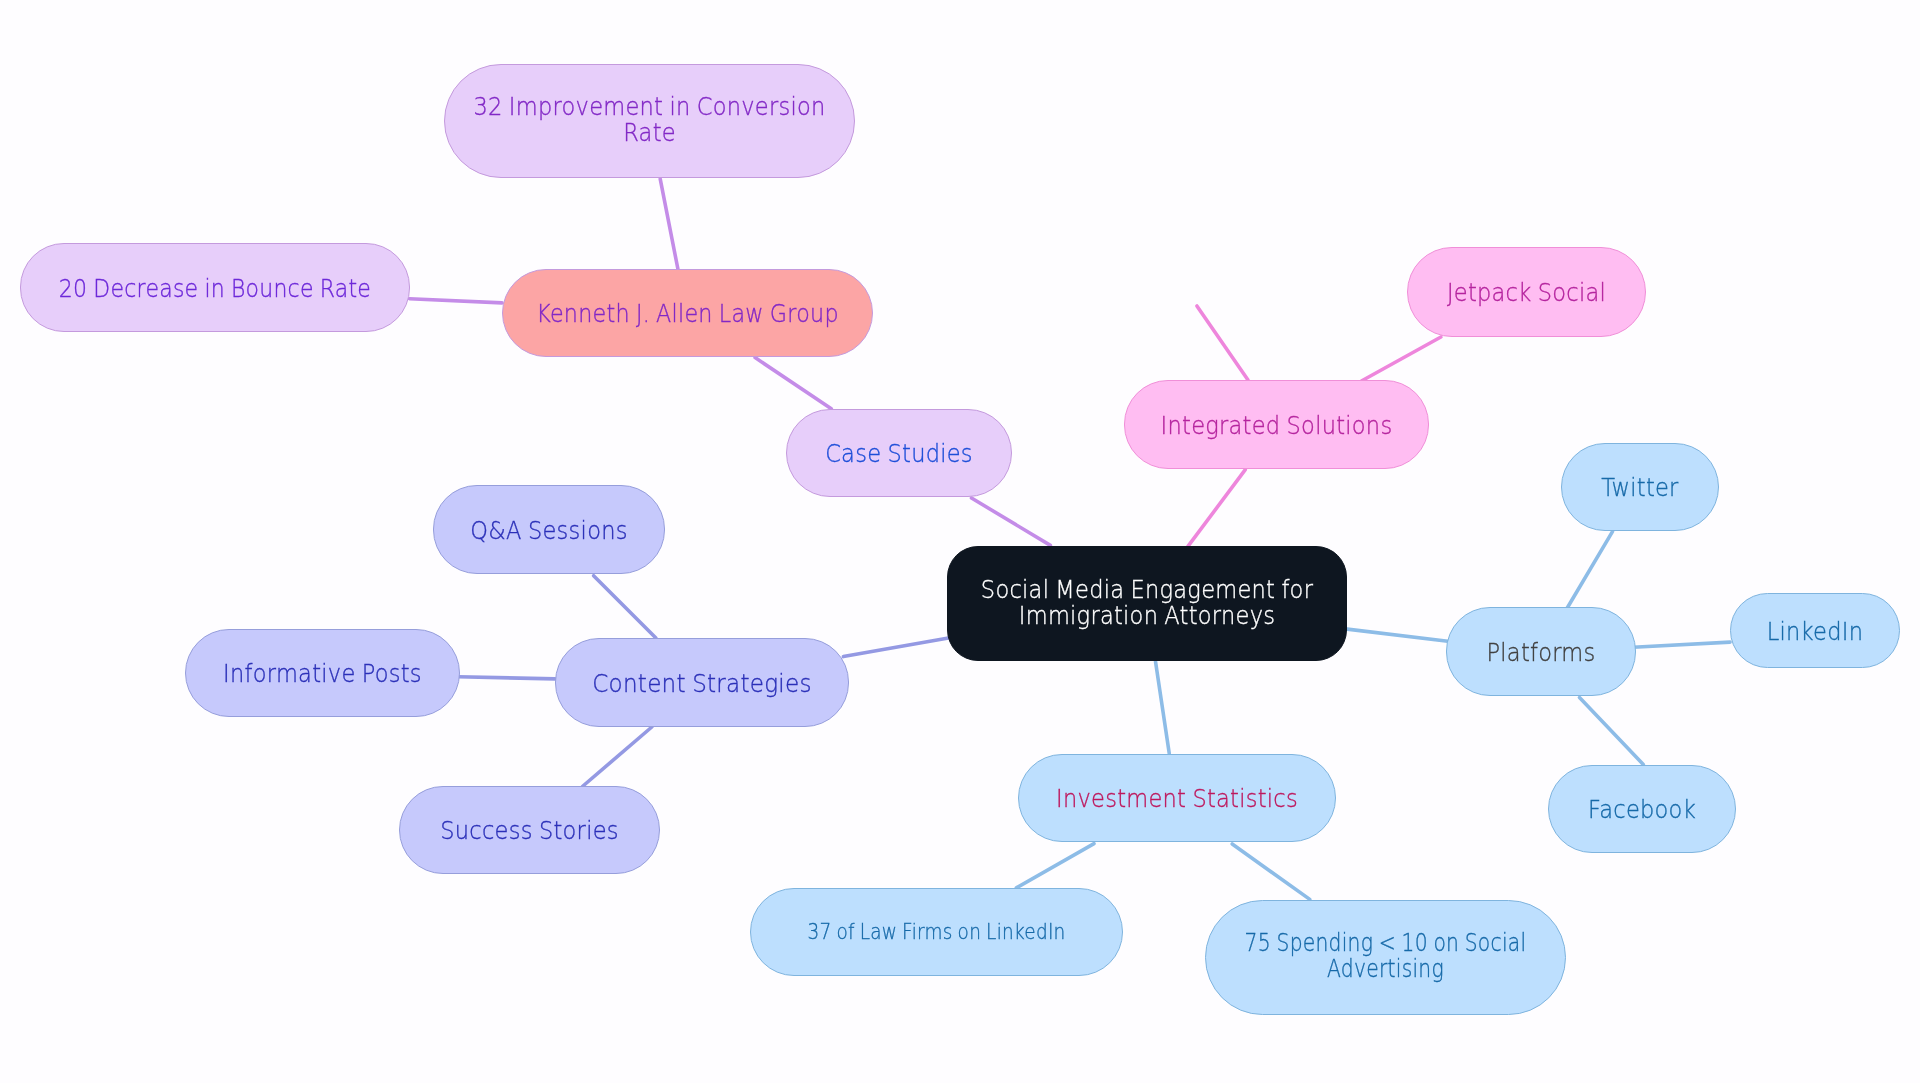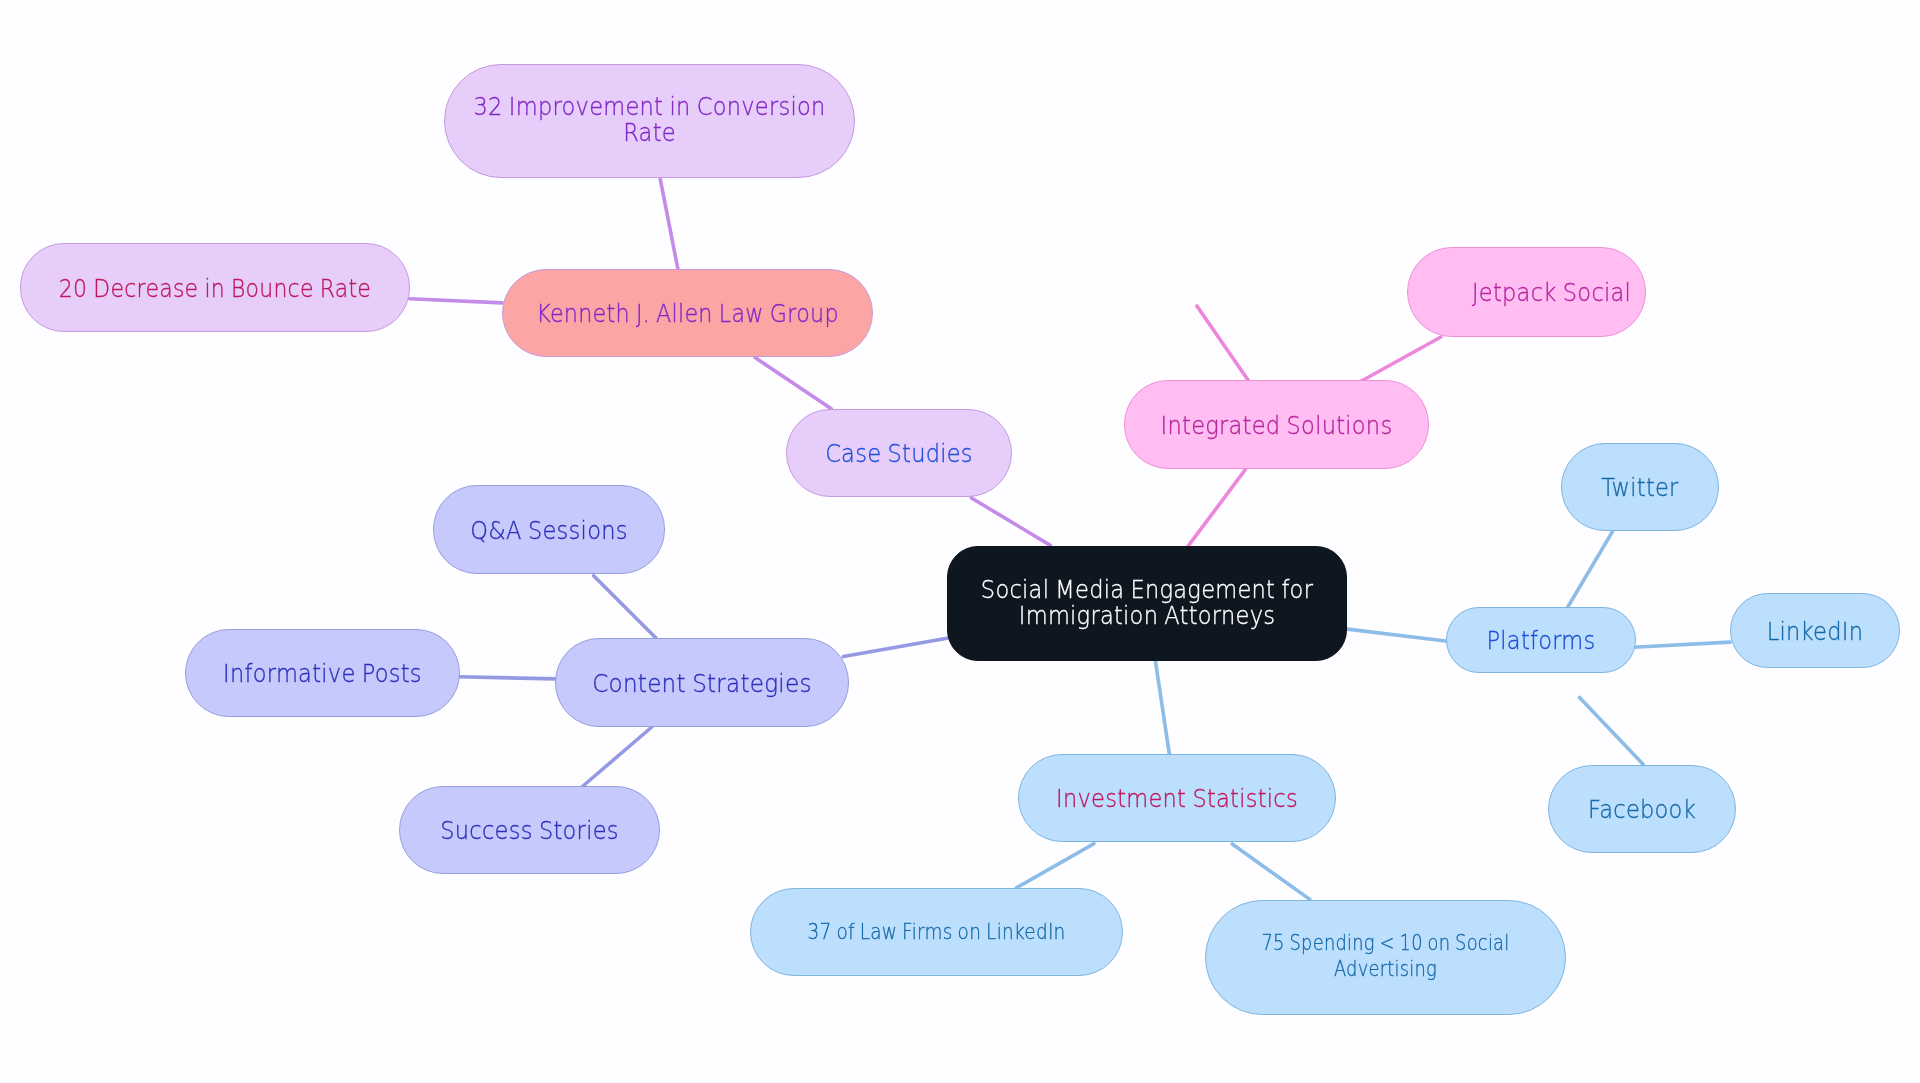--- a/index.html
+++ b/index.html
@@ -45,36 +45,36 @@
       <span class="ln">Social Media Engagement for</span>
       <span class="ln">Immigration Attorneys</span>
       </span>
     </div>
     <div class="node node-violet" style="left: 444px; top: 64px; width: 411px; height: 114px; border-radius: 57px; background: rgb(231, 206, 250); border-color: rgb(196, 154, 221); color: rgb(130, 40, 198); font-size: 25.5px;">
       <span class="lbl" style="transform: scaleX(0.883) translateY(-2px);">
       <span class="ln">32 Improvement in Conversion</span>
       <span class="ln">Rate</span>
       </span>
     </div>
-    <div class="node node-violet" style="left: 20px; top: 243px; width: 390px; height: 89px; border-radius: 44px; background: rgb(231, 206, 250); border-color: rgb(196, 154, 221); color: #be185d; font-size: 25.5px;">
+    <div class="node node-violet" style="left: 20px; top: 243px; width: 390px; height: 89px; border-radius: 44px; background: rgb(231, 206, 250); border-color: rgb(196, 154, 221); color: #6d28d9; font-size: 25.5px;">
       <span class="lbl" style="transform: scaleX(0.861) translateY(0px);">
       <span class="ln">20 Decrease in Bounce Rate</span>
       </span>
     </div>
     <div class="node node-violet" style="left: 502px; top: 269px; width: 371px; height: 88px; border-radius: 44px; background: #fca5a5; border-color: rgb(196, 154, 221); color: rgb(130, 40, 198); font-size: 25.5px;">
       <span class="lbl" style="transform: scaleX(0.871) translateY(0px);">
       <span class="ln">Kenneth J. Allen Law Group</span>
       </span>
     </div>
     <div class="node node-violet" style="left: 786px; top: 409px; width: 226px; height: 88px; border-radius: 44px; background: rgb(231, 206, 250); border-color: rgb(196, 154, 221); color: #1d4ed8; font-size: 25.5px;">
       <span class="lbl" style="transform: scaleX(0.883) translateY(0px);">
       <span class="ln">Case Studies</span>
       </span>
     </div>
-    <div class="node node-pink" style="left: 1407px; top: 247px; width: 239px; height: 90px; border-radius: 45px; background: rgb(255, 189, 242); border-color: rgb(240, 143, 216); color: rgb(181, 36, 158); font-size: 25.5px; text-align: right;">
+    <div class="node node-pink" style="left: 1407px; top: 247px; width: 239px; height: 90px; border-radius: 45px; background: rgb(255, 189, 242); border-color: rgb(240, 143, 216); color: rgb(181, 36, 158); font-size: 25.5px;">
       <span class="lbl" style="transform: scaleX(0.883) translateY(0px);">
       <span class="ln">Jetpack Social</span>
       </span>
     </div>
     <div class="node node-periwinkle" style="left: 433px; top: 485px; width: 232px; height: 89px; border-radius: 44px; background: rgb(198, 201, 252); border-color: rgb(150, 158, 219); color: rgb(43, 48, 184); font-size: 25.5px;">
       <span class="lbl" style="transform: scaleX(0.883) translateY(0px);">
       <span class="ln">Q&amp;A Sessions</span>
       </span>
     </div>
     <div class="node node-pink" style="left: 1124px; top: 380px; width: 305px; height: 89px; border-radius: 44px; background: rgb(255, 189, 242); border-color: rgb(240, 143, 216); color: rgb(181, 36, 158); font-size: 25.5px;">
@@ -100,27 +100,27 @@
     <div class="node node-blue" style="left: 1018px; top: 754px; width: 318px; height: 88px; border-radius: 44px; background: rgb(189, 223, 254); border-color: rgb(127, 180, 222); color: #be185d; font-size: 25.5px;">
       <span class="lbl" style="transform: scaleX(0.883) translateY(0px);">
       <span class="ln">Investment Statistics</span>
       </span>
     </div>
     <div class="node node-blue" style="left: 750px; top: 888px; width: 373px; height: 88px; border-radius: 44px; background: rgb(189, 223, 254); border-color: rgb(127, 180, 222); color: rgb(22, 105, 168); font-size: 22px;">
       <span class="lbl" style="transform: scaleX(0.84) translateY(0px);">
       <span class="ln">37 of Law Firms on LinkedIn</span>
       </span>
     </div>
-    <div class="node node-blue" style="left: 1205px; top: 900px; width: 361px; height: 115px; border-radius: 58px; background: rgb(189, 223, 254); border-color: rgb(127, 180, 222); color: rgb(22, 105, 168); font-size: 22px;">
+    <div class="node node-blue" style="left: 1205px; top: 900px; width: 361px; height: 115px; border-radius: 58px; background: rgb(189, 223, 254); border-color: rgb(127, 180, 222); color: rgb(22, 105, 168); font-size: 25px;">
       <span class="lbl" style="transform: scaleX(0.812) translateY(-2px);">
       <span class="ln">75 Spending &lt; 10 on Social</span>
       <span class="ln">Advertising</span>
       </span>
     </div>
-    <div class="node node-blue" style="left: 1446px; top: 607px; width: 190px; height: 66px; border-radius: 44px; background: rgb(189, 223, 254); border-color: rgb(127, 180, 222); color: #1d4ed8; font-size: 25.5px;">
+    <div class="node node-blue" style="left: 1446px; top: 607px; width: 190px; height: 89px; border-radius: 44px; background: rgb(189, 223, 254); border-color: rgb(127, 180, 222); color: #404040; font-size: 25.5px;">
       <span class="lbl" style="transform: scaleX(0.883) translateY(0px);">
       <span class="ln">Platforms</span>
       </span>
     </div>
     <div class="node node-blue" style="left: 1561px; top: 443px; width: 158px; height: 88px; border-radius: 44px; background: rgb(189, 223, 254); border-color: rgb(127, 180, 222); color: rgb(22, 105, 168); font-size: 25.5px;">
       <span class="lbl" style="transform: scaleX(0.883) translateY(0px);">
       <span class="ln">Twitter</span>
       </span>
     </div>
     <div class="node node-blue" style="left: 1730px; top: 593px; width: 170px; height: 75px; border-radius: 44px; background: rgb(189, 223, 254); border-color: rgb(127, 180, 222); color: rgb(22, 105, 168); font-size: 25.5px;">

